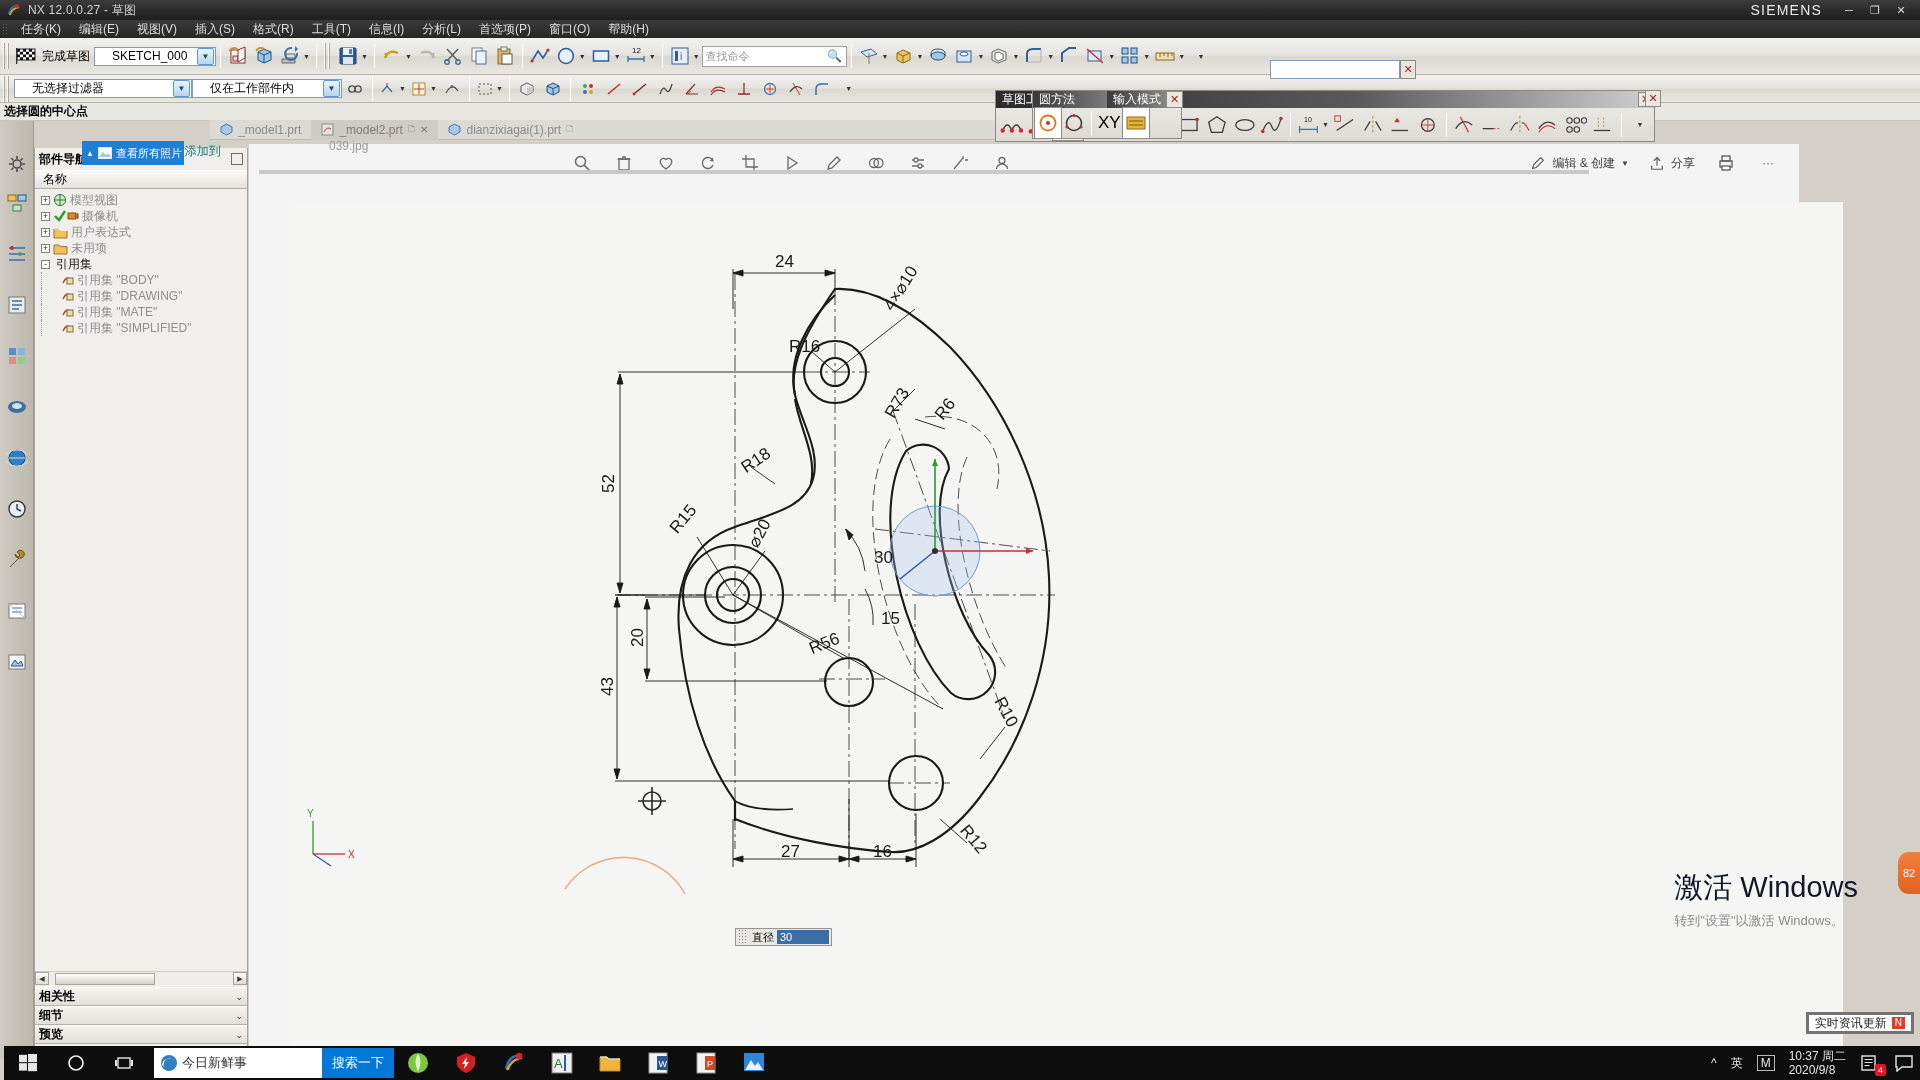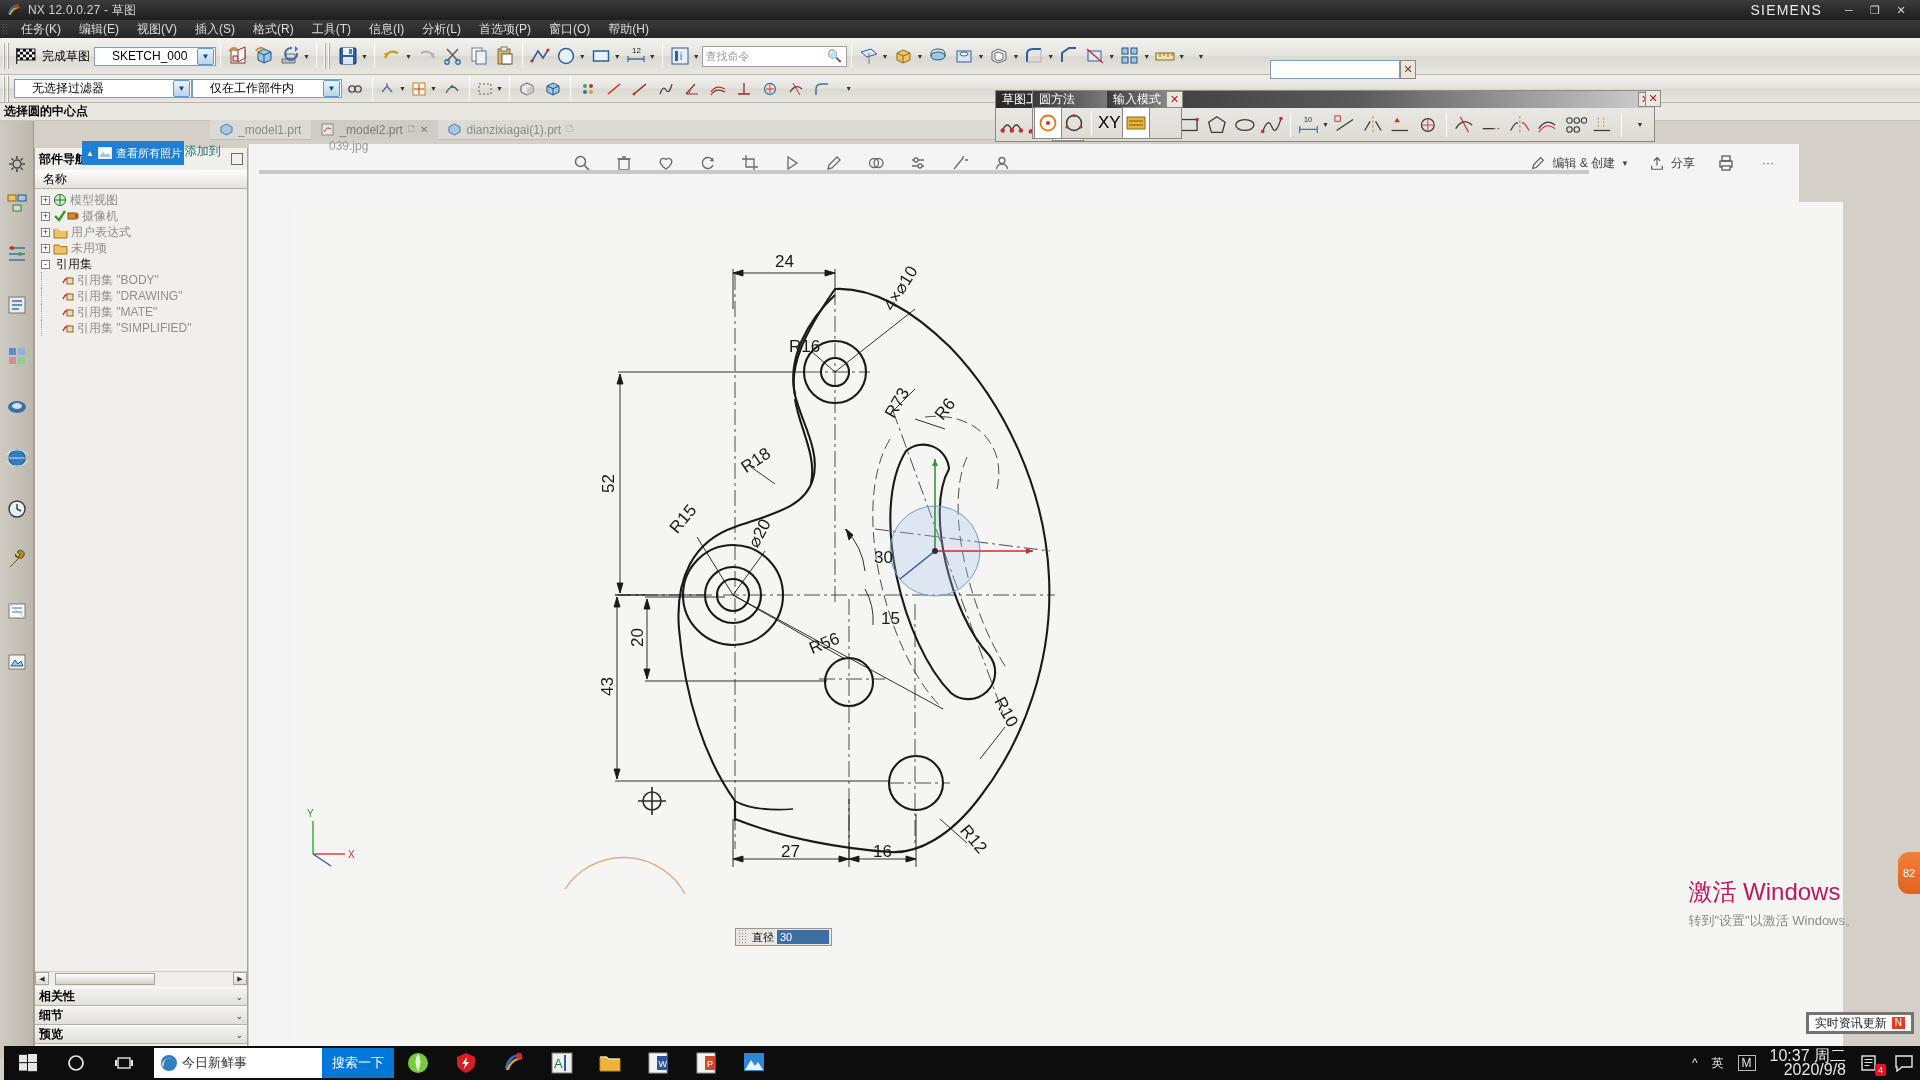--- a/index.html
+++ b/index.html
@@ -213,21 +213,21 @@
   .dimbox .lab { padding:0 3px; }
   .dimbox .val {
     width:52px; height:14px; background:#3b6ea5; color:#fff; font-size:11px;
     display:flex; align-items:center; padding-left:3px; margin-right:2px;
   }
 
   
   .watermark {
     position:absolute; right:62px; bottom:150px; color:#8d8d8d; text-align:left;
   }
-  .watermark .w1 { font-size:24px; color:#be185d; }
+  .watermark .w1 { font-size:29px; color:#0f172a; }
   .watermark .w2 { font-size:13px; color:#8a8a8a; margin-top:4px;}
 
   
   .toast {
     position:absolute; right:6px; bottom:46px; height:22px; background:#fff;
     border:3px solid #737373; display:flex; align-items:center; padding:0 6px;
     font-size:12px; color:#222; gap:5px;
   }
   .toast .nbadge {
     background:#e13b2b; color:#fff; font-size:10px; padding:0 3px; line-height:12px;
@@ -246,21 +246,21 @@
     background:#0d0d0d; display:flex; align-items:center; color:#e6e6e6;
   }
   .tbitem { width:48px; height:42px; display:flex; align-items:center; justify-content:center; }
   .tbsearch {
     height:30px; width:240px; background:#fff; display:flex; align-items:center;
     margin-left:6px; color:#333; font-size:13px; padding-left:6px; gap:4px;
   }
   .tbsearch .go { margin-left:auto; background:#0078d7; color:#fff; height:30px;
     display:flex; align-items:center; padding:0 10px; font-size:13px; }
   .tray { margin-left:auto; display:flex; align-items:center; gap:14px; padding-right:10px; font-size:12px;}
-  .clock { text-align:right; line-height:14px; font-size:16px; }
+  .clock { text-align:left; line-height:14px; font-size:12px; }
   .traybadge { position:relative; }
   .traybadge .cnt {
     position:absolute; right:-6px; bottom:-4px; background:#e81123; color:#fff;
     font-size:9px; padding:0 3px; line-height:12px; border-radius:2px;
   }
   .appopen { border-bottom:2px solid #4aa3e0; }
 
   
   svg { display:block; }
   text { font-family:"Liberation Sans","DejaVu Sans",sans-serif; }

